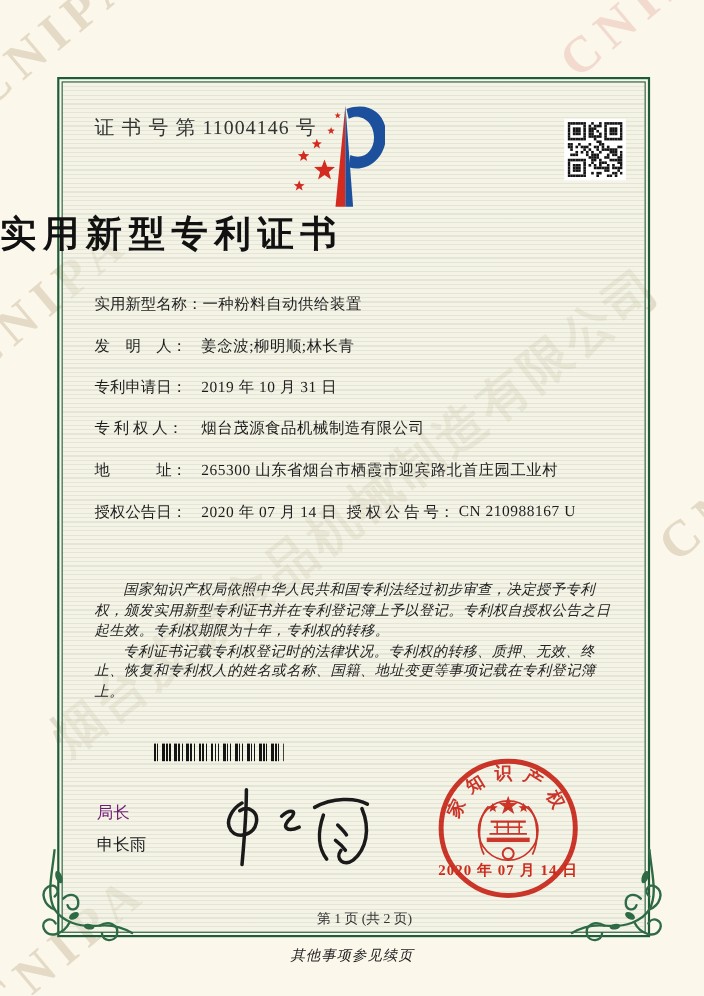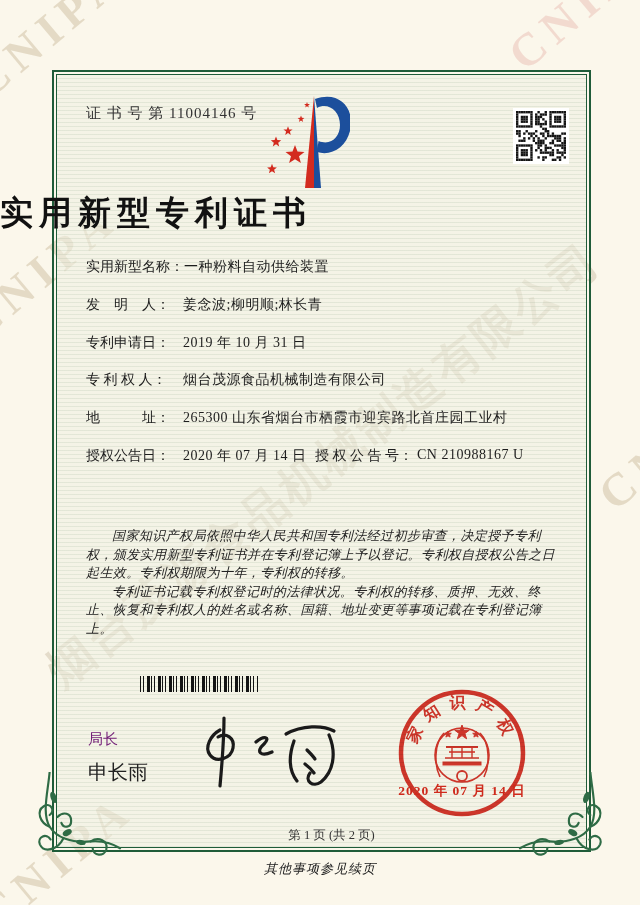--- a/index.html
+++ b/index.html
@@ -23,51 +23,51 @@
   .border-outer{position:absolute;left:52px;top:70px;width:535px;height:778px;z-index:2;
     border:2.5px solid #1f5c39;}
   .border-inner{position:absolute;inset:2px;border:1px solid #1f5c39;
     background-color:rgba(238,241,225,0.55);
     background-image:repeating-linear-gradient(0deg,rgba(122,152,122,0.14) 0px,rgba(122,152,122,0.14) 1px,transparent 1px,transparent 4px);}
   .ornament{position:absolute;z-index:6;width:88px;height:88px;pointer-events:none;}
   .ornament.bl{left:34px;top:772px;}
   .ornament.br{left:518px;top:772px;transform:scaleX(-1);}
 
   
-  .cert-no{position:absolute;z-index:5;left:86px;top:104px;font-size:15px;letter-spacing:1px;color:#333;}
+  .cert-no{position:absolute;z-index:5;left:86px;top:104px;font-size:18px;letter-spacing:1px;color:#333;}
   .logo{position:absolute;z-index:5;left:262px;top:92px;width:88px;height:100px;}
   .qr{position:absolute;z-index:5;left:513px;top:108px;width:56px;height:56px;background:#fff;
       display:flex;align-items:center;justify-content:center;}
   .title{position:absolute;z-index:5;left:0;right:0;top:191px;text-align:left;
       font-size:33px;font-weight:bold;letter-spacing:6px;color:#111;}
 
   
   .fields{position:absolute;z-index:5;left:86px;top:258px;width:470px;}
-  .frow{display:flex;height:37.8px;font-size:14px;color:#1d1d1d;white-space:nowrap;}
+  .frow{display:flex;align-items:center;height:37.8px;font-size:14px;color:#1d1d1d;white-space:nowrap;}
   .flabel{flex:0 0 97px;}
   .fvalue{letter-spacing:0.5px;}
   .fvalue.fixed{flex:0 0 132px;}
   .flabel.second{flex:0 0 102px;}
 
   
   .body-text{position:absolute;z-index:5;left:86px;top:527px;width:470px;
       font-size:13px;line-height:18.5px;font-style:italic;letter-spacing:0.4px;color:#222;}
   .body-text p{margin:0;text-indent:2em;}
 
   
   .barcode{position:absolute;z-index:5;left:140px;top:676px;width:118px;height:16px;
     background-image:
       repeating-linear-gradient(90deg,#141414 0px,#141414 1.5px,transparent 1.5px,transparent 3px,
         #141414 3px,#141414 4px,transparent 4px,transparent 7.5px,
         #141414 7.5px,#141414 10px,transparent 10px,transparent 11px);}
 
   
   .issuer-title{position:absolute;z-index:5;left:88px;top:730px;font-size:15px;
       font-family:"Liberation Sans",sans-serif;color:#701a75;}
-  .issuer-name{position:absolute;z-index:5;left:88px;top:759px;font-size:20px;
+  .issuer-name{position:absolute;z-index:5;left:88px;top:759px;font-size:15px;
       font-family:"Liberation Sans",sans-serif;color:#222;}
   .signature{position:absolute;z-index:5;left:190px;top:710px;width:158px;height:84px;}
 
   
   .seal{position:absolute;z-index:6;left:396px;top:687px;width:132px;height:132px;
       opacity:0.93;mix-blend-mode:multiply;}
   .seal-date{position:absolute;z-index:7;left:394px;top:782px;width:136px;text-align:center;
       font-size:13.5px;color:#ce2a1c;letter-spacing:1px;font-weight:bold;}
 
   

